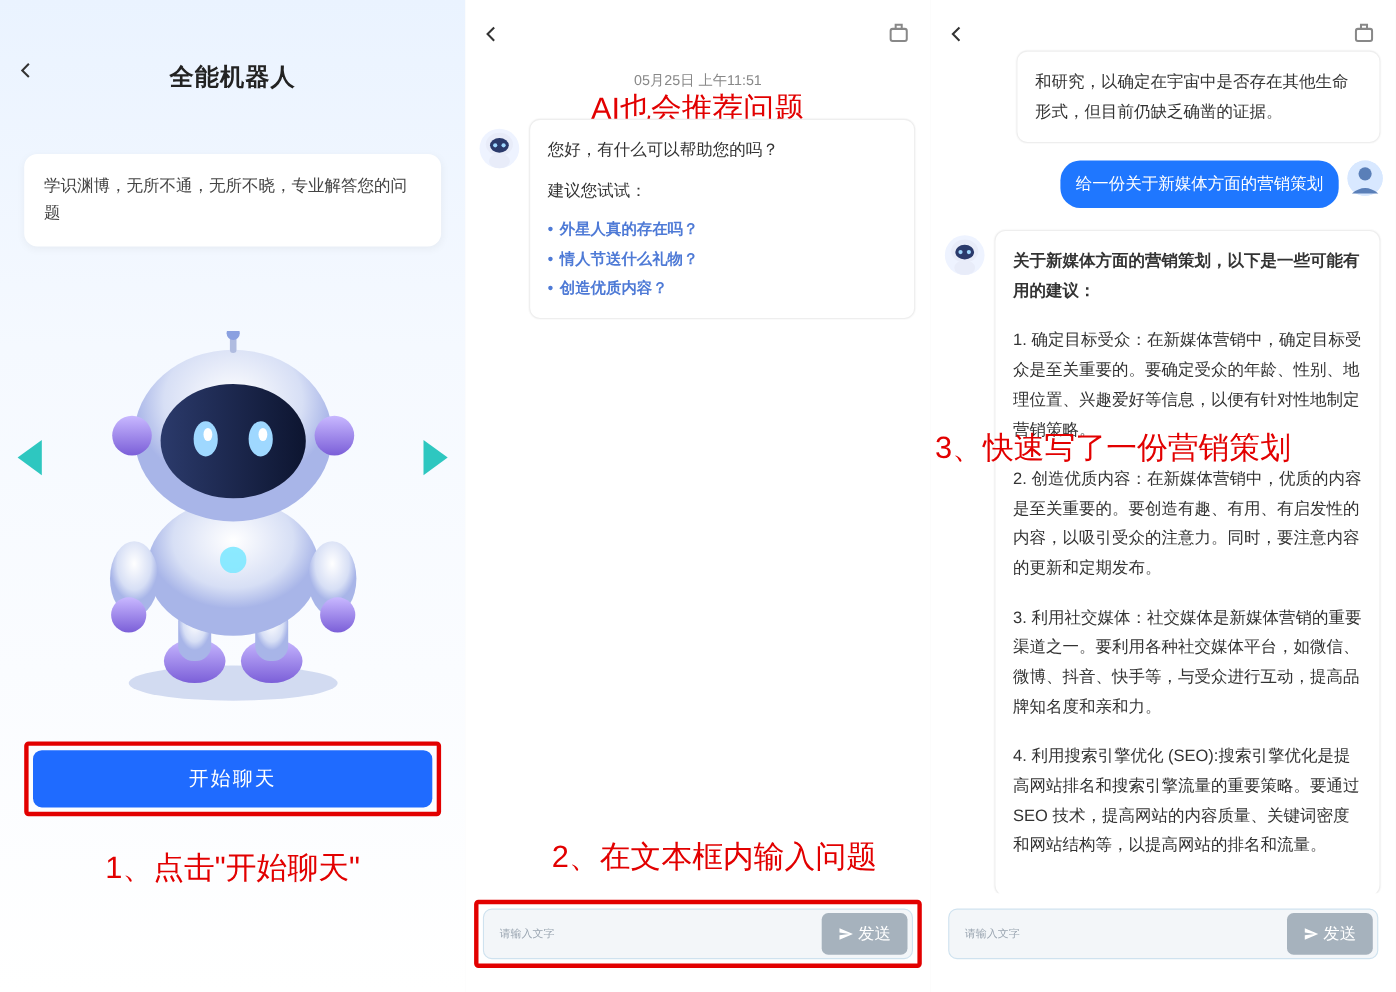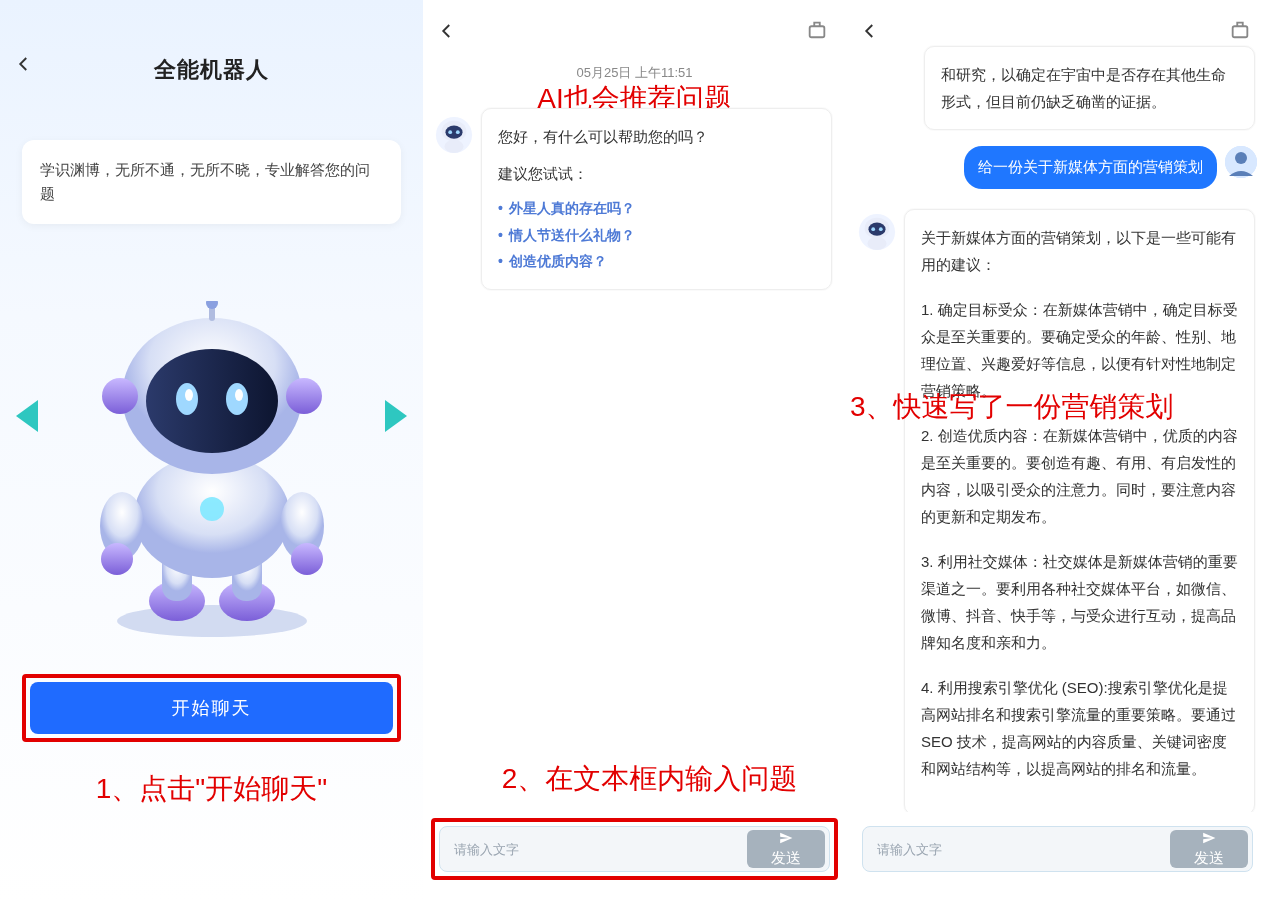--- a/index.html
+++ b/index.html
@@ -111,27 +111,27 @@
   }
 
   .input-row {
     position: absolute; bottom: 30px; left: 16px; right: 16px; height: 46px;
     display: flex; align-items: center;
     background: #f3f6f9; border-radius: 8px;
     border: 1px solid #cfe2ef;
   }
   .input-row input {
     flex: 1; border: none; background: transparent; outline: none;
-    padding: 0 14px; font-size: 13px; color: #666;
+    padding: 0 14px; font-size: 10px; color: #666;
   }
   .input-row input::placeholder { color: #9aa5b1; }
   .send-btn {
     width: 78px; height: 38px; margin-right: 4px;
     background: #a6b2bd; color: #fff; border: none; border-radius: 6px;
-    font-size: 15px; cursor: pointer; display: flex; align-items: center; justify-content: center; gap: 4px; flex-direction: column;
+    font-size: 15px; cursor: pointer; display: flex; align-items: center; justify-content: center; gap: 4px;
   }
   .input-box-hl {
     position: absolute; bottom: 22px; left: 8px; right: 8px; height: 62px;
     border: 4px solid #e20000; border-radius: 4px; pointer-events: none;
   }
   .annotation3 {
     position: absolute; bottom: 104px; left: 0; right: 0;
     color: #e20000; font-size: 28px; padding-left: 30px; text-align: center;
   }
 
@@ -154,21 +154,21 @@
   .user-avatar {
     width: 32px; height: 32px; border-radius: 50%;
     background: #cfe2ff; display: flex; align-items: center; justify-content: center;
     flex-shrink: 0;
   }
   .p3-bot-row { position: relative; margin-top: 20px; }
   .p3-bot-avatar { position: absolute; left: 12px; top: 4px; width: 38px; height: 38px; }
   .p3-bot-bubble {
     margin: 0 14px 0 58px;
   }
-  .p3-bot-bubble .intro-line { margin-bottom: 18px; }
+  .p3-bot-bubble .intro-line { margin-bottom: 18px; font-weight: bold; }
   .p3-bot-bubble .point { margin-bottom: 18px; }
   .annotation4 {
     color: #e20000; font-size: 28px; position: absolute; top: 388px; left: 4px; right: 4px; z-index: 5; text-align:left;
   }
   .copy-icon {
     position: absolute; right: 18px; top: 100px; width: 20px; height: 20px; cursor: pointer;
   }
 </style>
 </head>
 <body>

